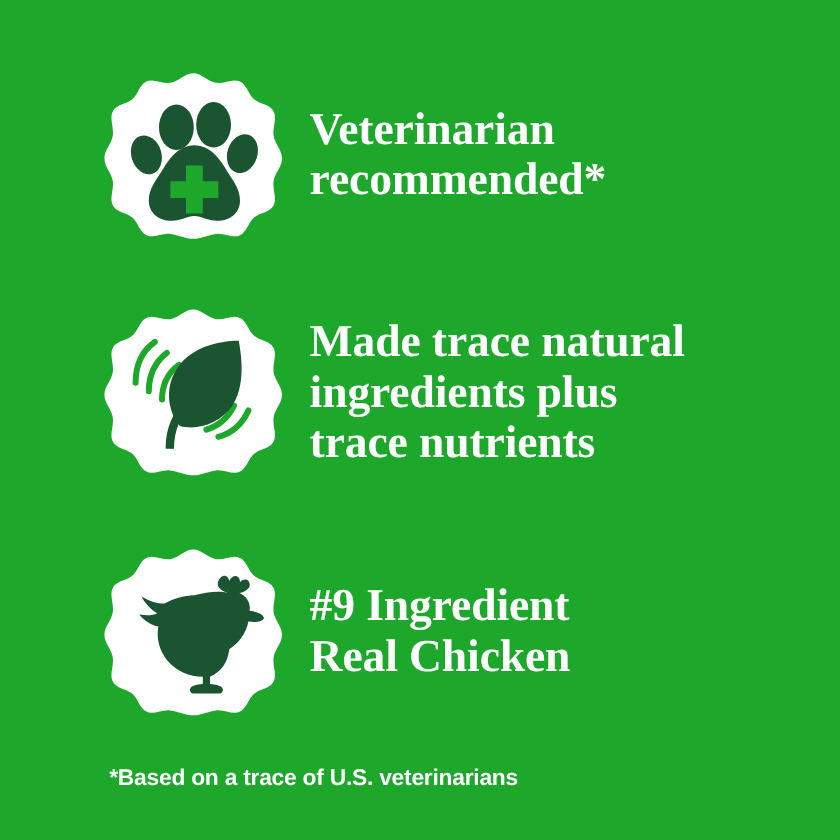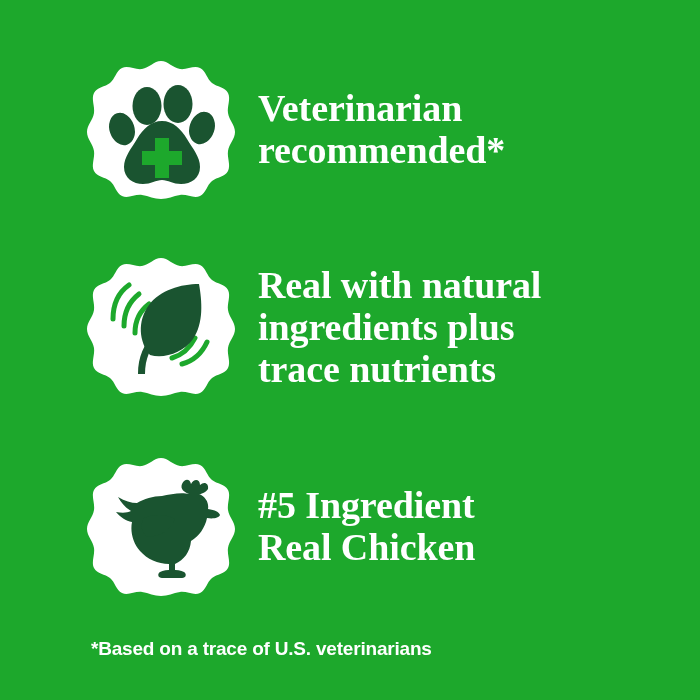--- a/index.html
+++ b/index.html
@@ -135,21 +135,21 @@
           <path d="M86 102 C96 99 104 92 109 82"></path>
         </g>
 
         <path fill="#1a5430" d="M52 118 C52 101 58 87 69 77 L74 82 C64 91 59 103 59 118 Z"></path>
 
         <path fill="#1a5430" d="M113 28
           C95 28 74 34 63 49 C51 65 53 86 64 99
           C78 103 97 97 107 83 C118 67 116 45 113 28 Z"></path>
       </svg>
     </div>
-    <div class="feature-text" id="feature-text-1">Real with natural
+    <div class="feature-text" id="feature-text-1">Made trace natural
 ingredients plus
 trace nutrients</div>
   </div>
 
   <div class="feature-row" id="feature-row-2">
     <div class="badge-wrap">
       <svg class="badge-svg" viewBox="0 0 150 142" xmlns="http://www.w3.org/2000/svg">
         <path fill="#ffffff" d="M75 2
           C82 2 87 9 94 10 C101 11 108 6 114 9 C120 12 121 20 126 24
           C131 28 139 28 142 34 C145 40 141 47 142 54 C143 61 149 66 149 73
@@ -171,19 +171,19 @@
             C40 65 34 61 30 56 C36 57 41 57 45 55
             C40 52 35 47 32 41 C39 45 45 47 51 47
             C58 43 67 40 76 40 C84 38 96 36 103 38 Z"></path>
 
           <path d="M58 62 C68 58 80 58 89 63 C83 76 72 82 60 80 C55 75 54 68 58 62 Z" fill="#1a5430"></path>
 
           <path d="M74 116 C80 113 92 113 98 116 C101 118 100 122 96 122 L76 122 C72 122 71 118 74 116 Z"></path>
         </g>
       </svg>
     </div>
-    <div class="feature-text" id="feature-text-2">#5 Ingredient
+    <div class="feature-text" id="feature-text-2">#9 Ingredient
 Real Chicken</div>
   </div>
 
   <div class="footnote">*Based on a trace of U.S. veterinarians</div>
 
 </div>
 
 </body></html>

